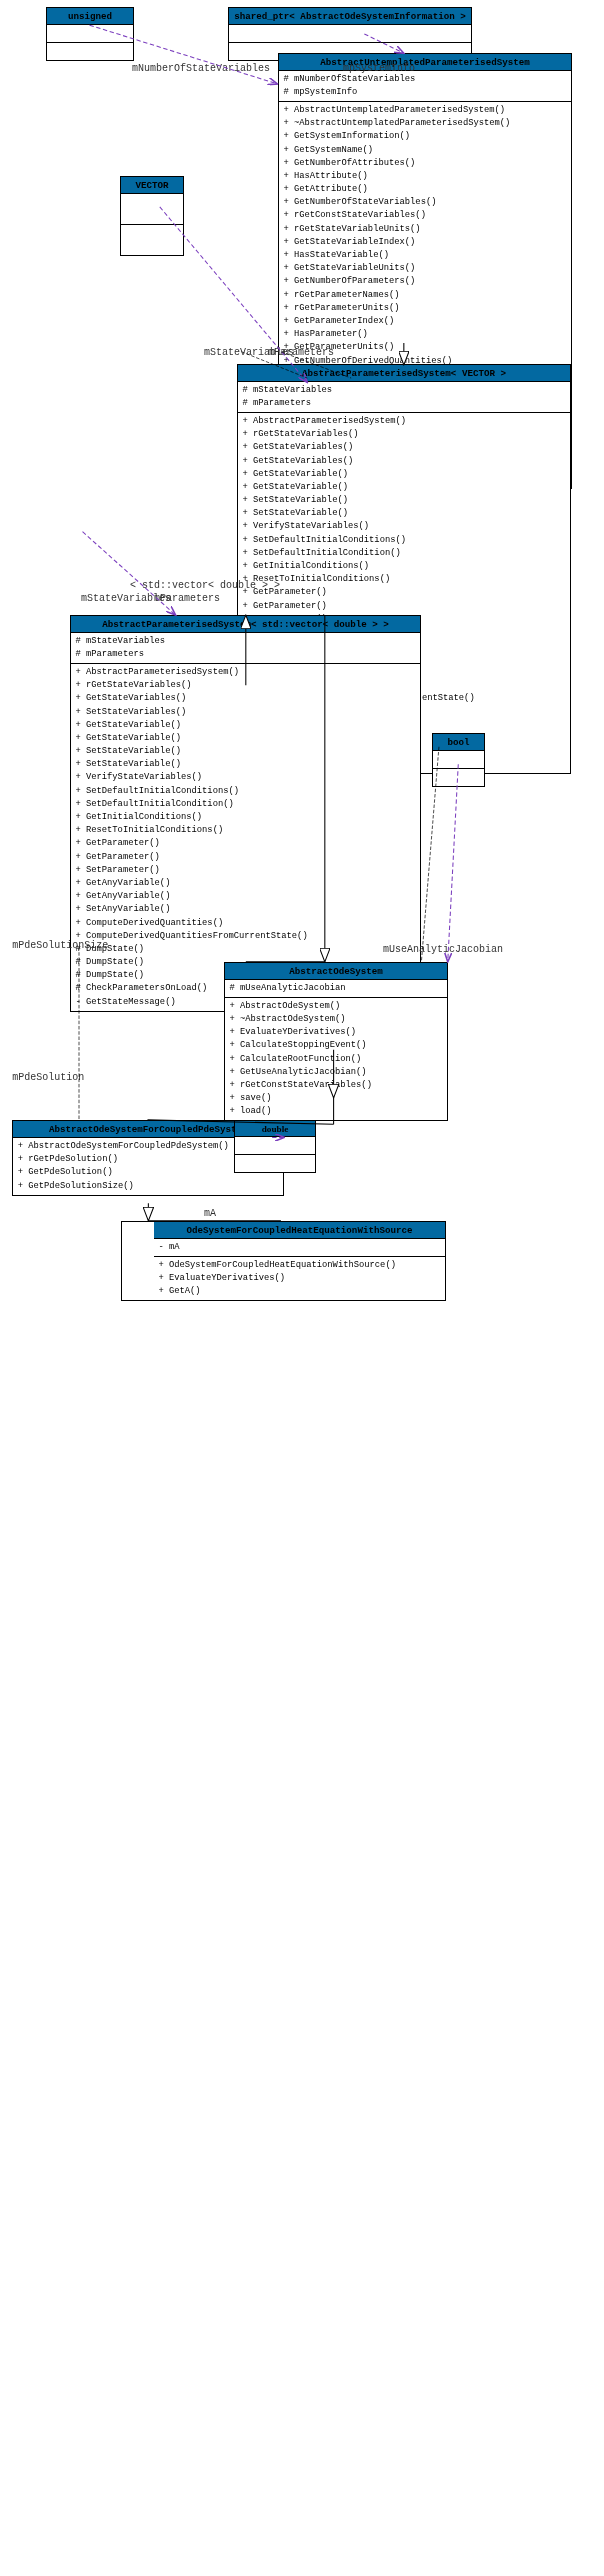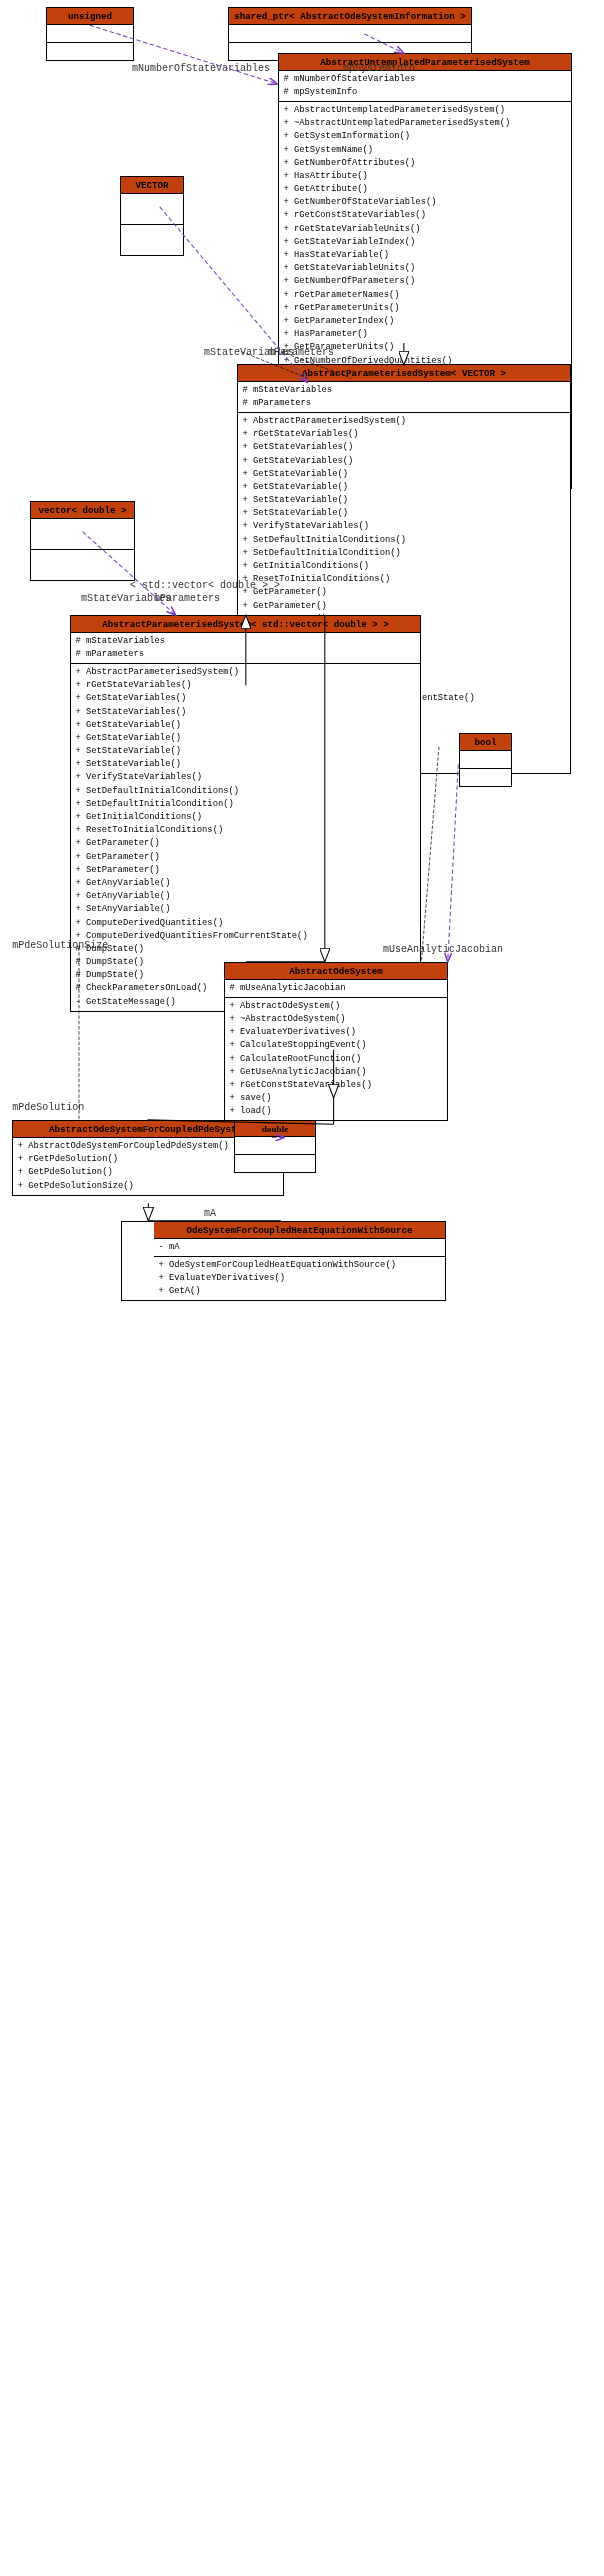--- a/index.html
+++ b/index.html
@@ -17,21 +17,21 @@
       overflow: hidden;
     }
     .uml-box {
       position: absolute;
       border: 0.9px solid #000;
       background: #fff;
       font-size: 9.2px;
       font-family: 'Courier New', monospace;
     }
     .uml-box .box-title {
-      background: #c2410c;
+      background: #0369a1;
       text-align: center;
       font-weight: bold;
       padding: 2.6px 4.4px;
       border-bottom: 0.9px solid #000;
       font-size: 9.2px;
     }
     .uml-box .box-section {
       padding: 1.8px 4.4px;
       border-bottom: 0.9px solid #000;
       line-height: 1.5;
@@ -165,31 +165,20 @@
       <div>+ ComputeDerivedQuantities()</div>
       <div>+ ComputeDerivedQuantitiesFromCurrentState()</div>
       <div># DumpState()</div>
       <div># DumpState()</div>
       <div># DumpState()</div>
       <div># CheckParametersOnLoad()</div>
       <div>- GetStateMessage()</div>
     </div>
   </div>
 
-  <div class="uml-box" style="left:30px; top:501px; width:105px;">
-    <div class="box-title">vector&lt; double &gt;</div>
-    <div class="box-section">
-        <div>&nbsp;</div>
-        <div>&nbsp;</div>
-      </div>
-    <div class="box-section">
-        <div>&nbsp;</div>
-        <div>&nbsp;</div>
-      </div>
-  </div>
 
   <div class="uml-box" style="left:70px; top:615px; width:351px;">
     <div class="box-title">AbstractParameterisedSystem&lt; std::vector&lt; double &gt; &gt;</div>
     <div class="box-section">
       <div># mStateVariables</div>
       <div># mParameters</div>
     </div>
     <div class="box-section">
       <div>+ AbstractParameterisedSystem()</div>
       <div>+ rGetStateVariables()</div>
@@ -213,21 +202,21 @@
       <div>+ ComputeDerivedQuantities()</div>
       <div>+ ComputeDerivedQuantitiesFromCurrentState()</div>
       <div># DumpState()</div>
       <div># DumpState()</div>
       <div># DumpState()</div>
       <div># CheckParametersOnLoad()</div>
       <div>- GetStateMessage()</div>
     </div>
   </div>
 
-  <div class="uml-box" style="left:432px; top:733px; width:53px;margin-left:27px;">
+  <div class="uml-box" style="left:432px; top:733px; width:53px;">
     <div class="box-title">bool</div>
     <div class="box-section">
         <div>&nbsp;</div>
       </div>
     <div class="box-section">
         <div>&nbsp;</div>
       </div>
   </div>
 
   <div class="uml-box" style="left:224px; top:962px; width:224px;">
@@ -279,21 +268,21 @@
       <div>+ GetA()</div>
     </div>
   </div>
 
   <div class="label-text" style="left:132px; top:63px;">mNumberOfStateVariables</div>
   <div class="label-text" style="left:343px; top:63px;">mpSystemInfo</div>
   <div class="label-text" style="left:204px; top:347px;">mStateVariables</div>
   <div class="label-text" style="left:268px; top:347px;">mParameters</div>
   <div class="label-text" style="left:81px; top:593px;">mStateVariables</div>
   <div class="label-text" style="left:154px; top:593px;">mParameters</div>
-  <div class="label-text" style="left:12.3px; top:1102px;">mPdeSolution</div>
+  <div class="label-text" style="left:12.3px; top:1072px;">mPdeSolution</div>
   <div class="label-text" style="left:12.3px; top:940px;">mPdeSolutionSize</div>
   <div class="label-text" style="left:383px; top:944px;">mUseAnalyticJacobian</div>
   <div class="label-text" style="left:204px; top:1208px;">mA</div>
   <div class="label-text" style="left:130px; top:580px;">&lt; std::vector&lt; double &gt; &gt;</div>
 
   <svg class="arrows-svg" viewBox="0 0 688 2933" width="604" height="2576">
 
     <defs>
       <marker id="arrow-open" markerWidth="10" markerHeight="7" refX="9" refY="3.5" orient="auto">
         <polyline points="0 0, 9 3.5, 0 7" fill="none" stroke="#555" stroke-width="1"></polyline>

